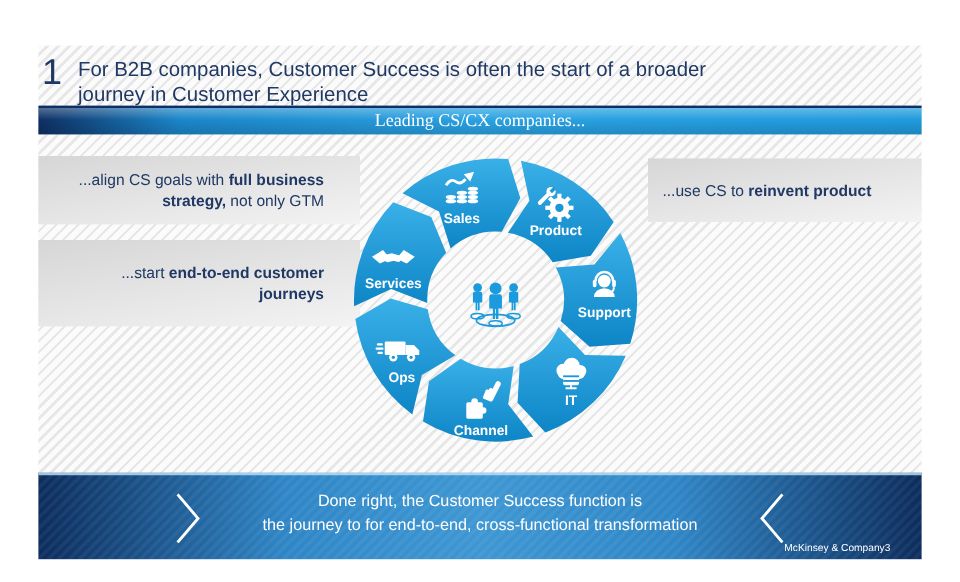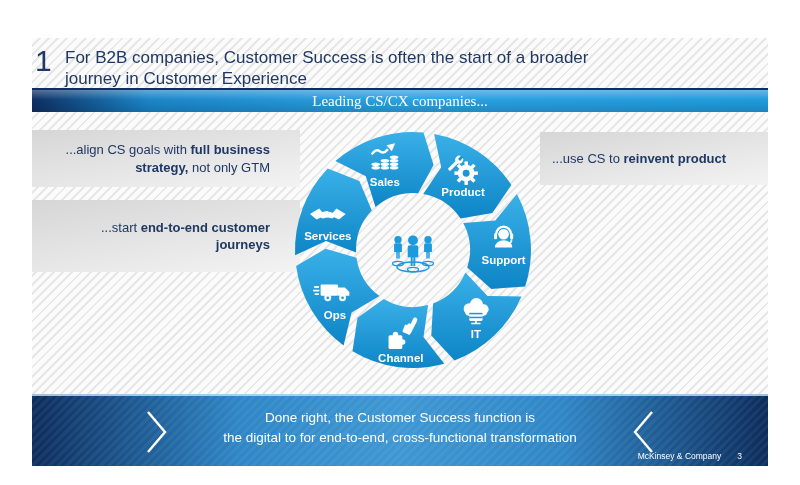--- a/index.html
+++ b/index.html
@@ -27,21 +27,21 @@
   .diagram{position:absolute;left:256px;top:87px;width:250px;height:250px;}
   .diagram text{font-family:"Liberation Sans",sans-serif;font-weight:bold;font-size:11.5px;fill:#fff;}
   .bottom-banner{position:absolute;left:0;top:340px;width:736px;height:72px;box-sizing:border-box;
       border-top:2px solid rgba(185,222,243,.85);color:#fff;
       background:
         repeating-linear-gradient(135deg,rgba(255,255,255,.05) 0 3px,rgba(255,255,255,0) 3px 6px),
         linear-gradient(90deg,#0c2c5c 0%,#2f86c6 28%,#3e97d3 50%,#2f86c6 72%,#0c2c5c 100%); margin-top: 16px;}
   .banner-text{margin-top:12px;text-align:center;font-size:13.5px;line-height:1.5;}
   .chev{position:absolute;top:13px;}
   .chev.l{left:112px;} .chev.r{right:112px;}
-  .footer{position:absolute;right:26px;bottom:5px;display:flex;gap:16px;font-size:8.5px;color:#fff;}
+  .footer{position:absolute;right:26px;bottom:5px;display:flex;font-size:8.5px;color:#fff;}
 </style>
 </head>
 <body>
 
 <div class="slide">
   <div class="content">
 
     <div class="title-num">1</div>
     <div class="title-text">For B2B companies, Customer Success is often the start of a broader journey in Customer Experience</div>
 
@@ -191,21 +191,21 @@
 
     <div class="bottom-banner">
       <svg class="chev l" width="26" height="46">
         <polyline points="4,3 21,23 4,43" fill="none" stroke="#fff" stroke-width="2.4"></polyline>
       </svg>
       <svg class="chev r" width="26" height="46">
         <polyline points="22,3 5,23 22,43" fill="none" stroke="#fff" stroke-width="2.4"></polyline>
       </svg>
       <div class="banner-text">
         <div>Done right, the Customer Success function is</div>
-        <div>the digital to for end-to-end, cross-functional transformation</div>
+        <div>the journey to for end-to-end, cross-functional transformation</div>
       </div>
       <div class="footer">
         <span>McKinsey &amp; Company</span>
         <span>3</span>
       </div>
     </div>
 
   </div>
 </div>
 

